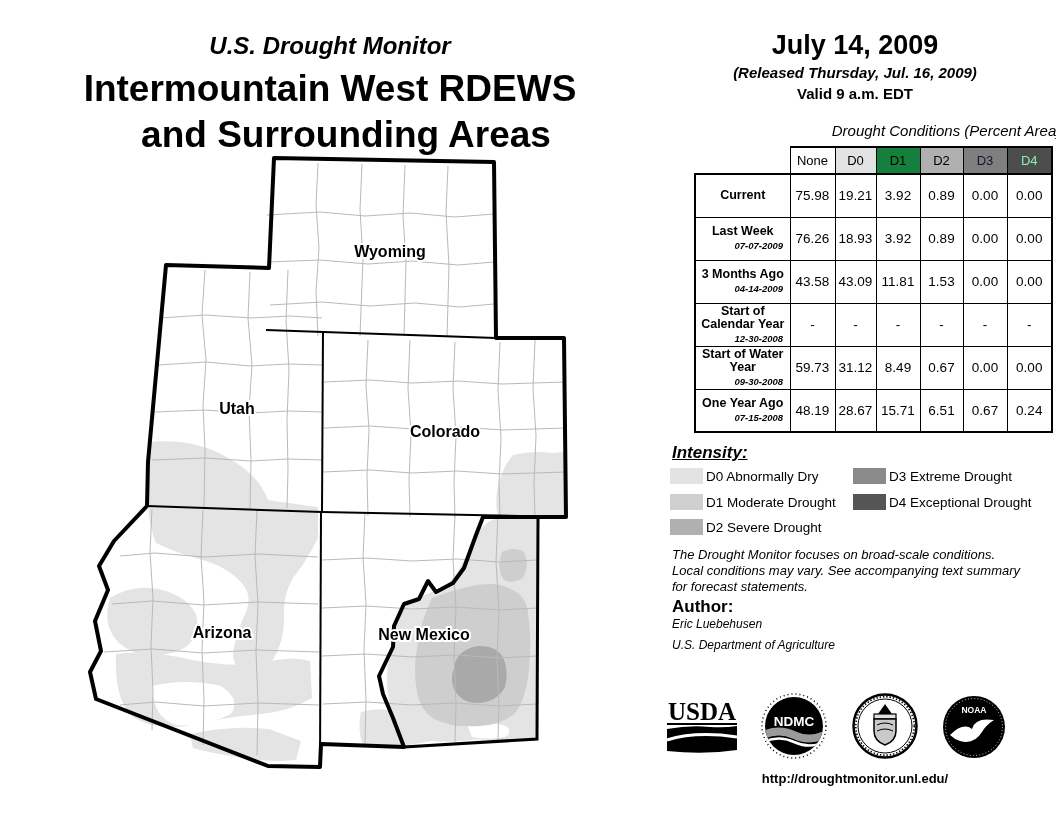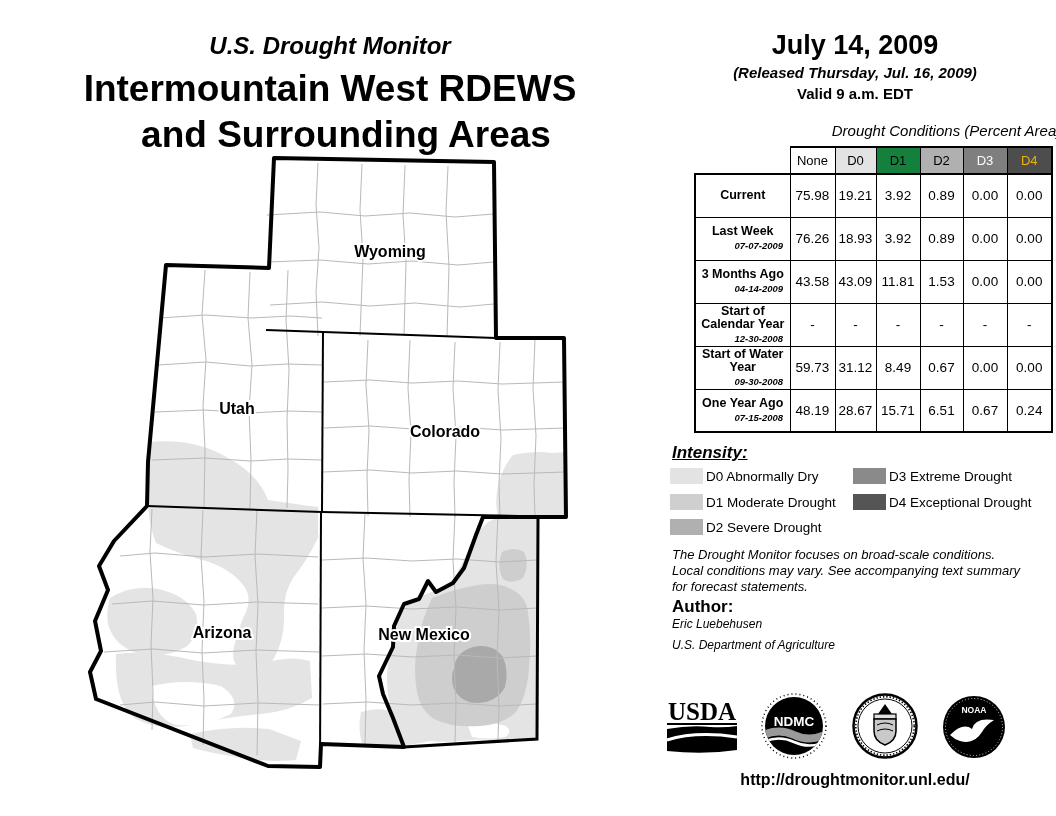--- a/index.html
+++ b/index.html
@@ -23,33 +23,33 @@
   .dm-table thead th.c-d4{border-right-width:2.5px;}
   .dm-table tbody th{border-left-width:2.5px;}
   .dm-table tbody tr:first-child th,.dm-table tbody tr:first-child td{border-top-width:2.5px;}
   .dm-table tbody tr:last-child th,.dm-table tbody tr:last-child td{border-bottom-width:2.5px;}
   .dm-table tbody td:last-child{border-right-width:2.5px;}
   .dm-table tbody tr{height:43px;}
   .rowlabel{font-size:12.5px;font-weight:bold;line-height:13px;padding:2px 1px;}
   .rowdate{display:block;font-size:9.5px;font-style:italic;font-weight:bold;margin-top:1px;padding-left:32px;}
   .val{font-size:13.5px;}
   .c-none{background:#ffffff;} .c-d0{background:#e3e3e3;} .c-d1{background:#15803d;}
-  .c-d2{background:#b0b0b0;} .c-d3{background:#7f7f7f;color:#ffffff;} .c-d4{background:#4d4d4d;color:#eab308;}
+  .c-d2{background:#b0b0b0;} .c-d3{background:#7f7f7f;color:#0f172a;} .c-d4{background:#4d4d4d;color:#86efac;}
   
   .intensity{top:443px;left:672px;font-size:17px;font-weight:bold;font-style:italic;text-decoration:underline;}
   .sw{width:33px;height:16px;}
   .sw-d0{background:#e3e3e3;} .sw-d1{background:#cfcfcf;} .sw-d2{background:#b0b0b0;}
   .sw-d3{background:#8a8a8a;} .sw-d4{background:#555555;}
   .leg-label{font-size:13.5px;white-space:nowrap;}
   .leg-item{position:absolute;display:flex;align-items:center;gap:3px;}
   
   .disc{left:672px;width:380px;font-size:13px;font-style:italic;line-height:16px;}
   .author-h{top:597px;left:672px;font-size:17px;font-weight:bold;text-align:center;}
   .author-line{left:672px;font-size:12px;font-style:italic;}
-  .url{top:771px;left:660px;width:390px;text-align:center;font-size:16px;font-weight:bold;}
+  .url{top:771px;left:660px;width:390px;text-align:center;font-size:13px;font-weight:bold;}
   .logo{position:absolute;}
 </style>
 </head>
 <body>
 
 <div class="page">
 
   <div class="abs kicker">U.S. Drought Monitor</div>
   <div class="abs title1">Intermountain West RDEWS</div>
   <div class="abs title2">and Surrounding Areas</div>

